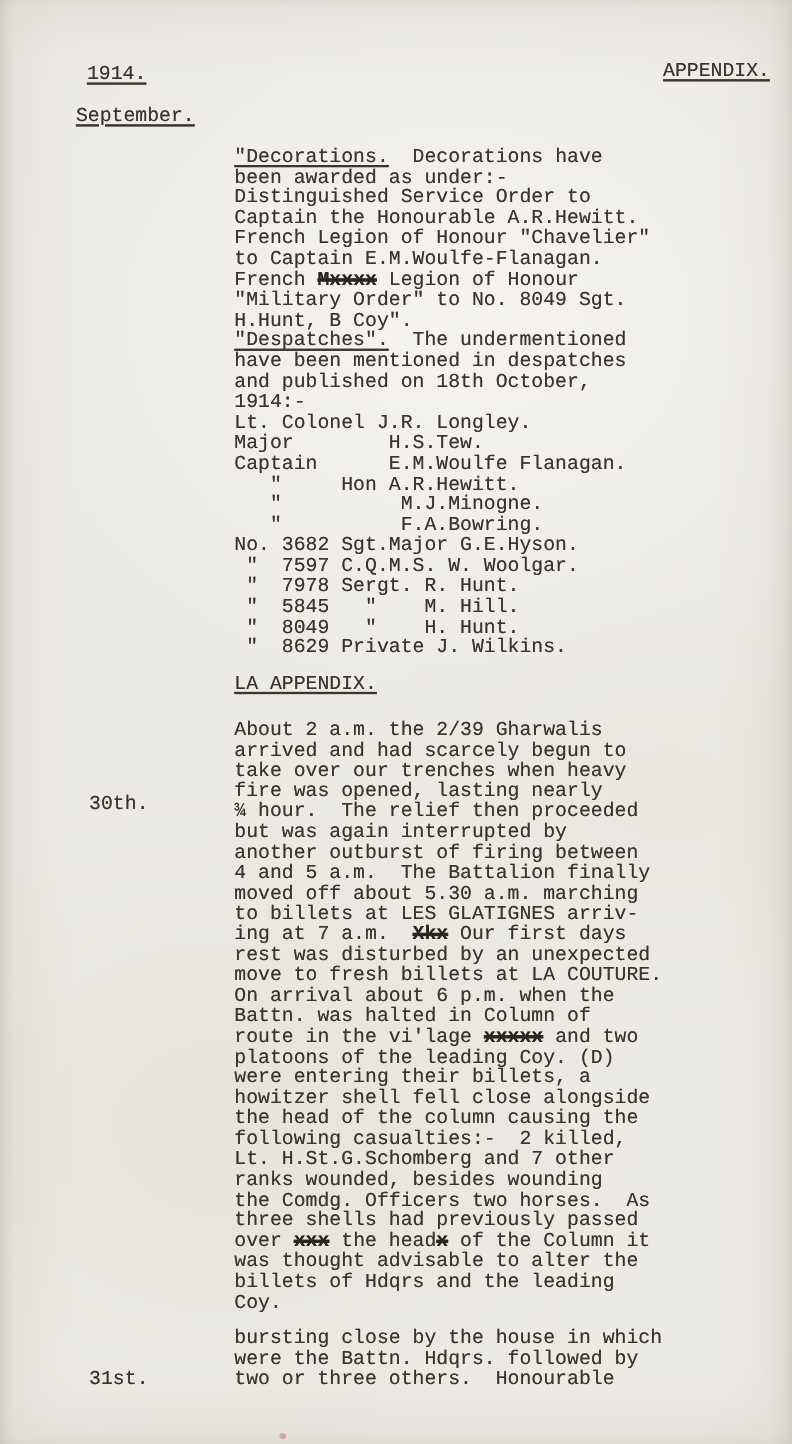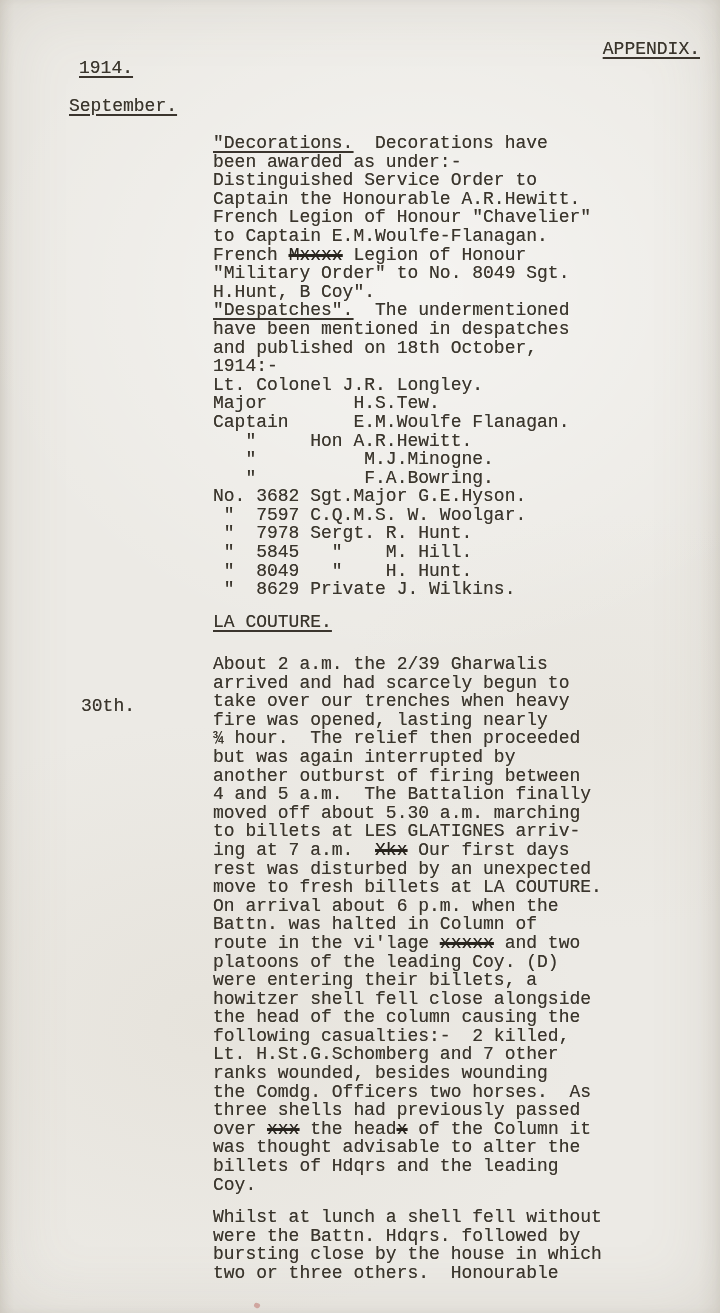--- a/index.html
+++ b/index.html
@@ -17,30 +17,30 @@
     font-family:"Liberation Mono","DejaVu Sans Mono",monospace;
     color:#3A352C;
   }
   .txt{
     font-size:18px;
     line-height:18.6px;
     white-space:pre;
     text-shadow:0 0 0.6px rgba(58,53,44,0.65);
   }
   .hdr-year{position:absolute;left:79px;top:59px;}
-  .hdr-appendix{position:absolute;right:20px;top:40px;}
+  .hdr-appendix{position:absolute;right:20px;top:56px;}
   .hdr-month{position:absolute;left:69px;top:97px;}
   .u, .u-head{
     text-decoration:underline;
     text-decoration-thickness:2px;
     text-underline-offset:3px;
     text-decoration-color:rgba(52,47,39,0.9);
   }
   .s{
-    font-weight:normal;
+    font-weight:bold;
     text-decoration:line-through;
     text-decoration-thickness:2.5px;
     color:#29251f;
   }
   .date-label{position:absolute;left:81px;}
   .body-block{position:absolute;left:213px;}
   .section-heading{position:absolute;left:213px;top:613px;}
   .tline{white-space:pre;}
   .stain-pink{
     position:absolute;left:254px;top:1303px;width:6px;height:5px;
@@ -52,23 +52,26 @@
 <body>
 
 <div class="page">
 
   <div class="txt hdr-year u-head">1914.</div>
   <div class="txt hdr-appendix u-head">APPENDIX.</div>
   <div class="txt hdr-month u-head">September.</div>
 
   <div class="txt body-block" style="top:134px"><div class="tline"><span class="u">"Decorations.</span><span>  Decorations have</span></div><div class="tline"><span>been awarded as under:-</span></div><div class="tline"><span>Distinguished Service Order to</span></div><div class="tline"><span>Captain the Honourable A.R.Hewitt.</span></div><div class="tline"><span>French Legion of Honour "Chavelier"</span></div><div class="tline"><span>to Captain E.M.Woulfe-Flanagan.</span></div><div class="tline"><span>French </span><span class="s">Mxxxx</span><span> Legion of Honour</span></div><div class="tline"><span>"Military Order" to No. 8049 Sgt.</span></div><div class="tline"><span>H.Hunt, B Coy".</span></div><div class="tline"><span class="u">"Despatches".</span><span>  The undermentioned</span></div><div class="tline"><span>have been mentioned in despatches</span></div><div class="tline"><span>and published on 18th October,</span></div><div class="tline"><span>1914:-</span></div><div class="tline"><span>Lt. Colonel J.R. Longley.</span></div><div class="tline"><span>Major        H.S.Tew.</span></div><div class="tline"><span>Captain      E.M.Woulfe Flanagan.</span></div><div class="tline"><span>   "     Hon A.R.Hewitt.</span></div><div class="tline"><span>   "          M.J.Minogne.</span></div><div class="tline"><span>   "          F.A.Bowring.</span></div><div class="tline"><span>No. 3682 Sgt.Major G.E.Hyson.</span></div><div class="tline"><span> "  7597 C.Q.M.S. W. Woolgar.</span></div><div class="tline"><span> "  7978 Sergt. R. Hunt.</span></div><div class="tline"><span> "  5845   "    M. Hill.</span></div><div class="tline"><span> "  8049   "    H. Hunt.</span></div><div class="tline"><span> "  8629 Private J. Wilkins.</span></div></div>
 
-  <div class="txt section-heading u-head">LA COUTURE.</div>
+  <div class="txt section-heading u-head">LA APPENDIX.</div>
 
-  <div class="txt date-label" style="top:660px">
+  <div class="txt date-label" style="top:685px">
     <div>30th.</div>
   </div>
   <div class="txt body-block" style="top:655px"><div class="tline"><span>About 2 a.m. the 2/39 Gharwalis</span></div><div class="tline"><span>arrived and had scarcely begun to</span></div><div class="tline"><span>take over our trenches when heavy</span></div><div class="tline"><span>fire was opened, lasting nearly</span></div><div class="tline"><span>¾ hour.  The relief then proceeded</span></div><div class="tline"><span>but was again interrupted by</span></div><div class="tline"><span>another outburst of firing between</span></div><div class="tline"><span>4 and 5 a.m.  The Battalion finally</span></div><div class="tline"><span>moved off about 5.30 a.m. marching</span></div><div class="tline"><span>to billets at LES GLATIGNES arriv-</span></div><div class="tline"><span>ing at 7 a.m.  </span><span class="s">Xkx</span><span> Our first days</span></div><div class="tline"><span>rest was disturbed by an unexpected</span></div><div class="tline"><span>move to fresh billets at LA COUTURE.</span></div><div class="tline"><span>On arrival about 6 p.m. when the</span></div><div class="tline"><span>Battn. was halted in Column of</span></div><div class="tline"><span>route in the vi'lage </span><span class="s">xxxxx</span><span> and two</span></div><div class="tline"><span>platoons of the leading Coy. (D)</span></div><div class="tline"><span>were entering their billets, a</span></div><div class="tline"><span>howitzer shell fell close alongside</span></div><div class="tline"><span>the head of the column causing the</span></div><div class="tline"><span>following casualties:-  2 killed,</span></div><div class="tline"><span>Lt. H.St.G.Schomberg and 7 other</span></div><div class="tline"><span>ranks wounded, besides wounding</span></div><div class="tline"><span>the Comdg. Officers two horses.  As</span></div><div class="tline"><span>three shells had previously passed</span></div><div class="tline"><span>over </span><span class="s">xxx</span><span> the head</span><span class="s">x</span><span> of the Column it</span></div><div class="tline"><span>was thought advisable to alter the</span></div><div class="tline"><span>billets of Hdqrs and the leading</span></div><div class="tline"><span>Coy.</span></div></div>
 
-  <div class="txt body-block" style="top:1208px"><div class="tline"><span>Whilst at lunch a shell fell without</span></div><div class="tline"><span>were the Battn. Hdqrs. followed by</span></div><div class="tline"><span>bursting close by the house in which</span></div><div class="tline"><span>two or three others.  Honourable</span></div></div>
+  <div class="txt date-label" style="top:1208px">
+    <div>31st.</div>
+  </div>
+  <div class="txt body-block" style="top:1208px"><div class="tline"><span>bursting close by the house in which</span></div><div class="tline"><span>were the Battn. Hdqrs. followed by</span></div><div class="tline"><span>two or three others.  Honourable</span></div></div>
 
   <div class="stain-pink"></div>
 </div>
 
 </body></html>

